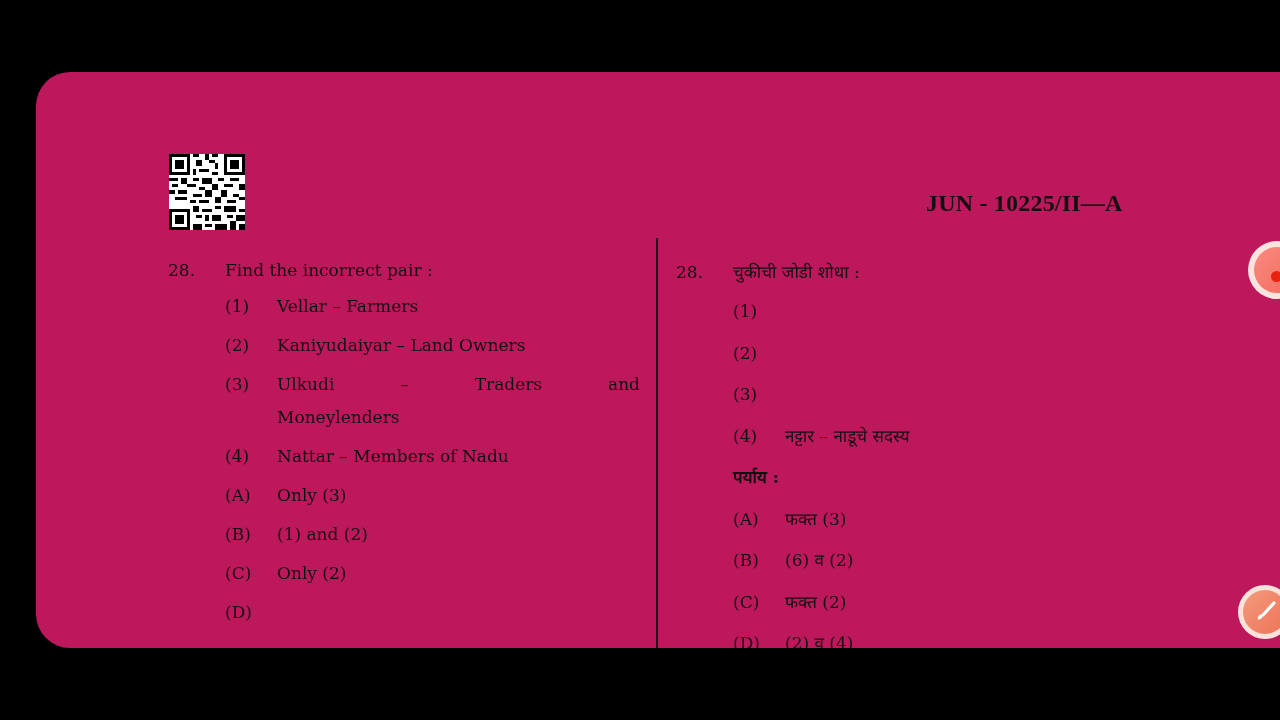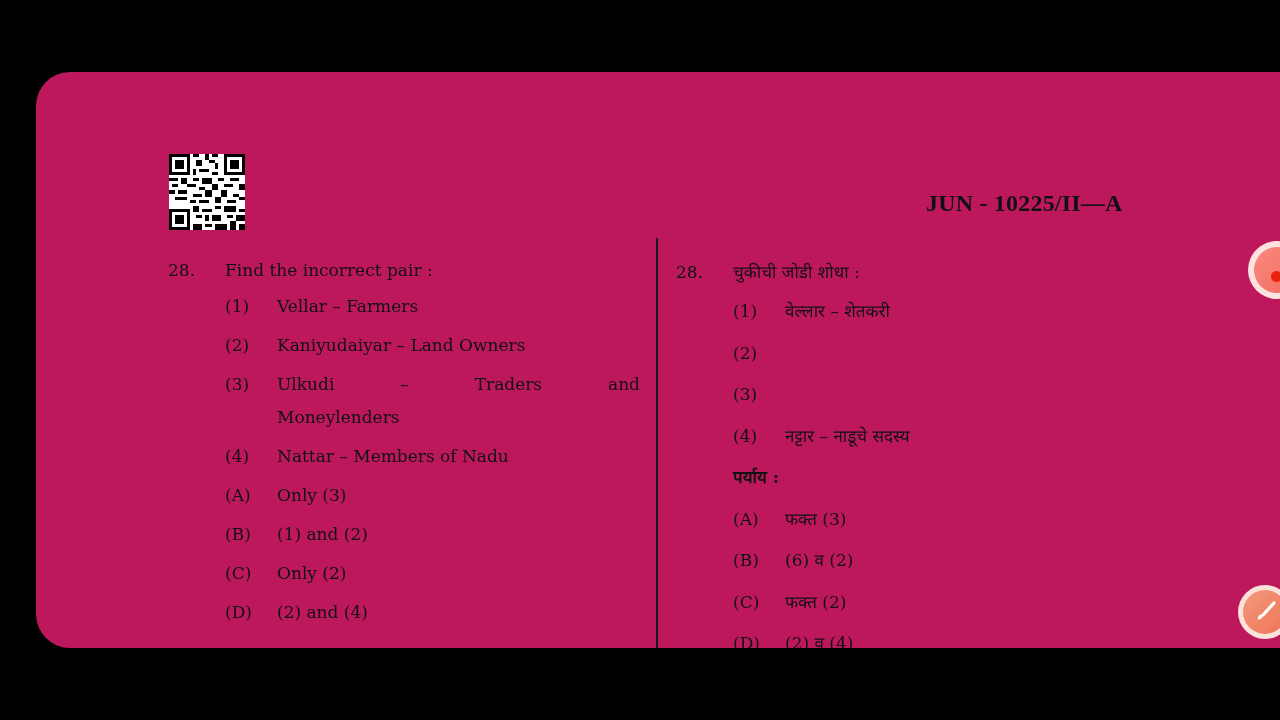--- a/index.html
+++ b/index.html
@@ -270,33 +270,31 @@
     <div class="item">
       <span class="label">(B)</span>
       <span class="text">(1) and (2)</span>
     </div>
     <div class="item">
       <span class="label">(C)</span>
       <span class="text">Only (2)</span>
     </div>
     <div class="item">
       <span class="label">(D)</span>
-      <span class="text">(2) and (4)</span>
     </div>
   </div>
 
   <div class="col col-mr">
     <div class="q-head">
       <span class="q-num">28.</span>
       <span>चुकीची जोडी शोधा :</span>
     </div>
 
     <div class="item">
       <span class="label">(1)</span>
-      <span class="text">वेल्लार – शेतकरी</span>
     </div>
     <div class="item">
       <span class="label">(2)</span>
     </div>
     <div class="item">
       <span class="label">(3)</span>
     </div>
     <div class="item">
       <span class="label">(4)</span>
       <span class="text">नट्टार – नाडूचे सदस्य</span>

